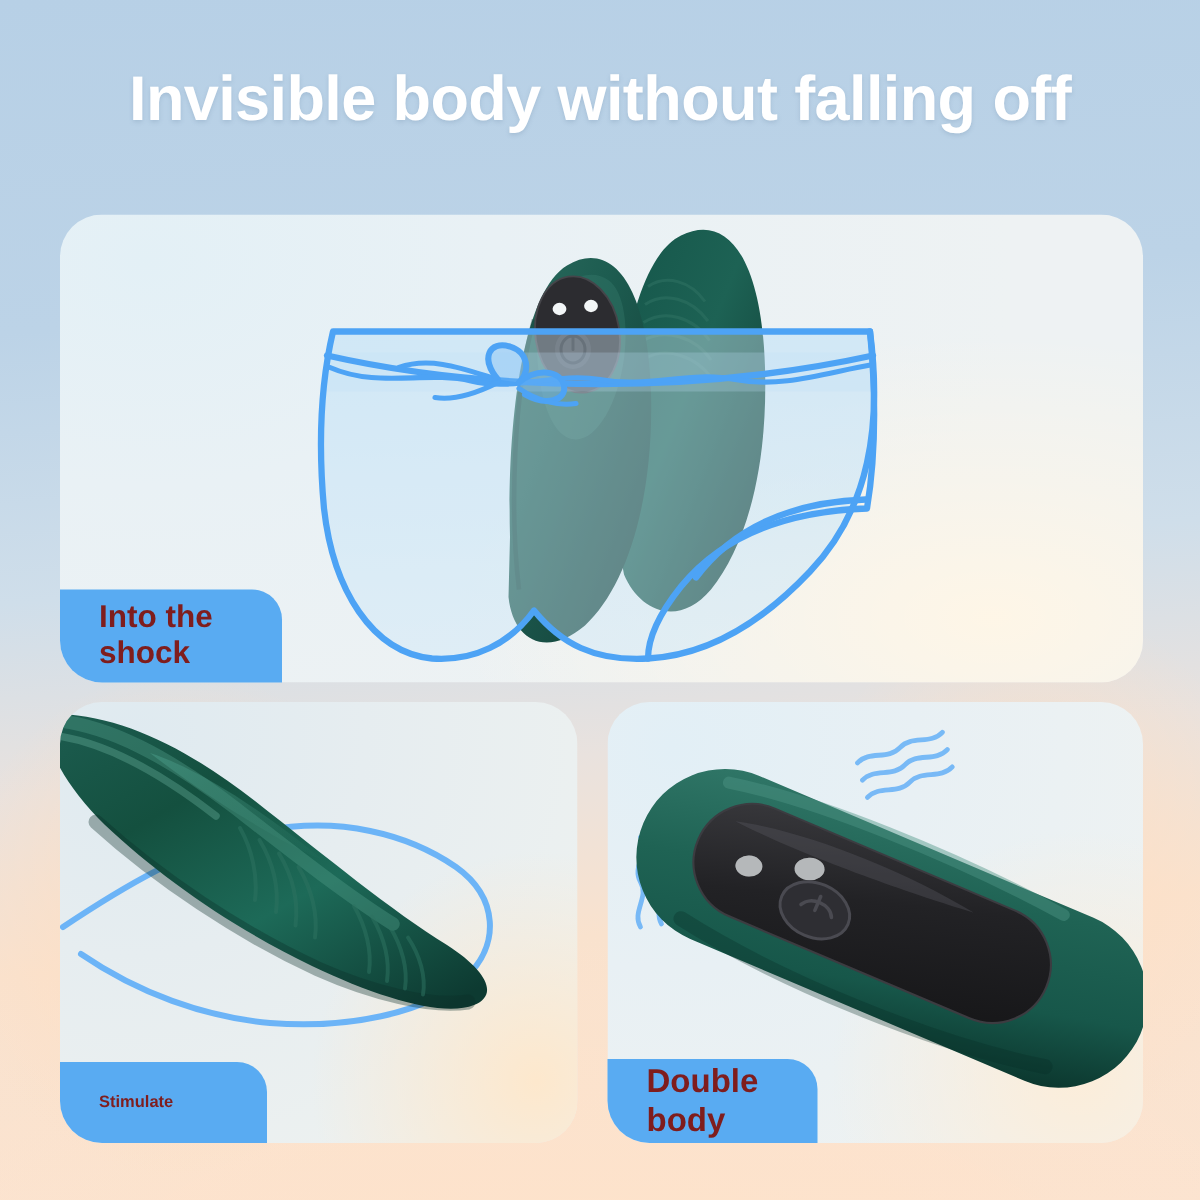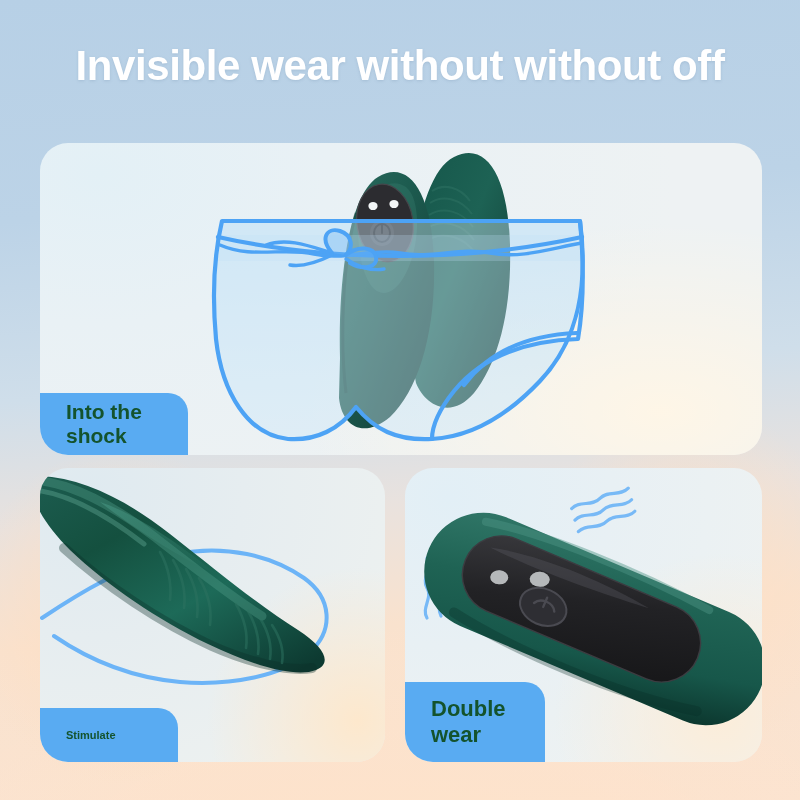--- a/index.html
+++ b/index.html
@@ -100,21 +100,21 @@
       radial-gradient(80% 95% at 88% 84%, rgba(255,236,212,0.82) 0%, rgba(255,236,212,0) 58%),
       radial-gradient(100% 110% at 12% 10%, #e2eff6 0%, #e8f0f4 46%, #eef2f2 100%);
   }
 
   
   .tag {
     position: absolute;
     left: 0;
     bottom: 0;
     background: #59abf2;
-    color: #14532d;
+    color: #7f1d1d;
     font-weight: bold;
     border-radius: 0 20px 0 28px;
     display: flex;
     align-items: center;
     z-index: 8;
     box-sizing: border-box;
   }
   .tag span { display: block; }
   #tag-top {
     width: 148px; height: 62px;
@@ -122,34 +122,34 @@
     font-size: 21px;
     line-height: 1.14;
   }
   #tag-left {
     width: 138px; height: 54px;
     padding: 0 0 0 26px;
     font-size: 11px;
     line-height: 1.15;
   }
   #tag-right {
-    width: 140px; height: 80px;
+    width: 140px; height: 56px;
     padding: 0 0 0 26px;
     font-size: 22px;
     line-height: 1.16;
   }
 
   .art { position: absolute; inset: 0; }
 </style>
 </head>
 <body>
 
 <div id="poster">
 
-  <div class="headline">Invisible wear without without off</div>
+  <div class="headline">Invisible body without falling off</div>
 
   <div class="card" id="card-top">
     <div class="clip">
       <div class="card-bg"></div>
 
       <svg class="art" viewBox="0 0 722 312">
         <defs>
           <linearGradient id="grnBodyT" x1="0" y1="0" x2="1" y2="1">
             <stop offset="0%" stop-color="#2a6a5d"></stop>
             <stop offset="38%" stop-color="#1d5c50"></stop>
@@ -368,18 +368,18 @@
               <path d="M138,150 L138,160" stroke="#4a4a51" stroke-width="2.4" stroke-linecap="round"></path>
             </g>
           </g>
         </g>
       </svg>
     </div>
 
     <div class="tag" id="tag-right">
       <div>
         <span>Double</span>
-        <span>wear</span>
+        <span>body</span>
       </div>
     </div>
   </div>
 
 </div>
 
 </body></html>

